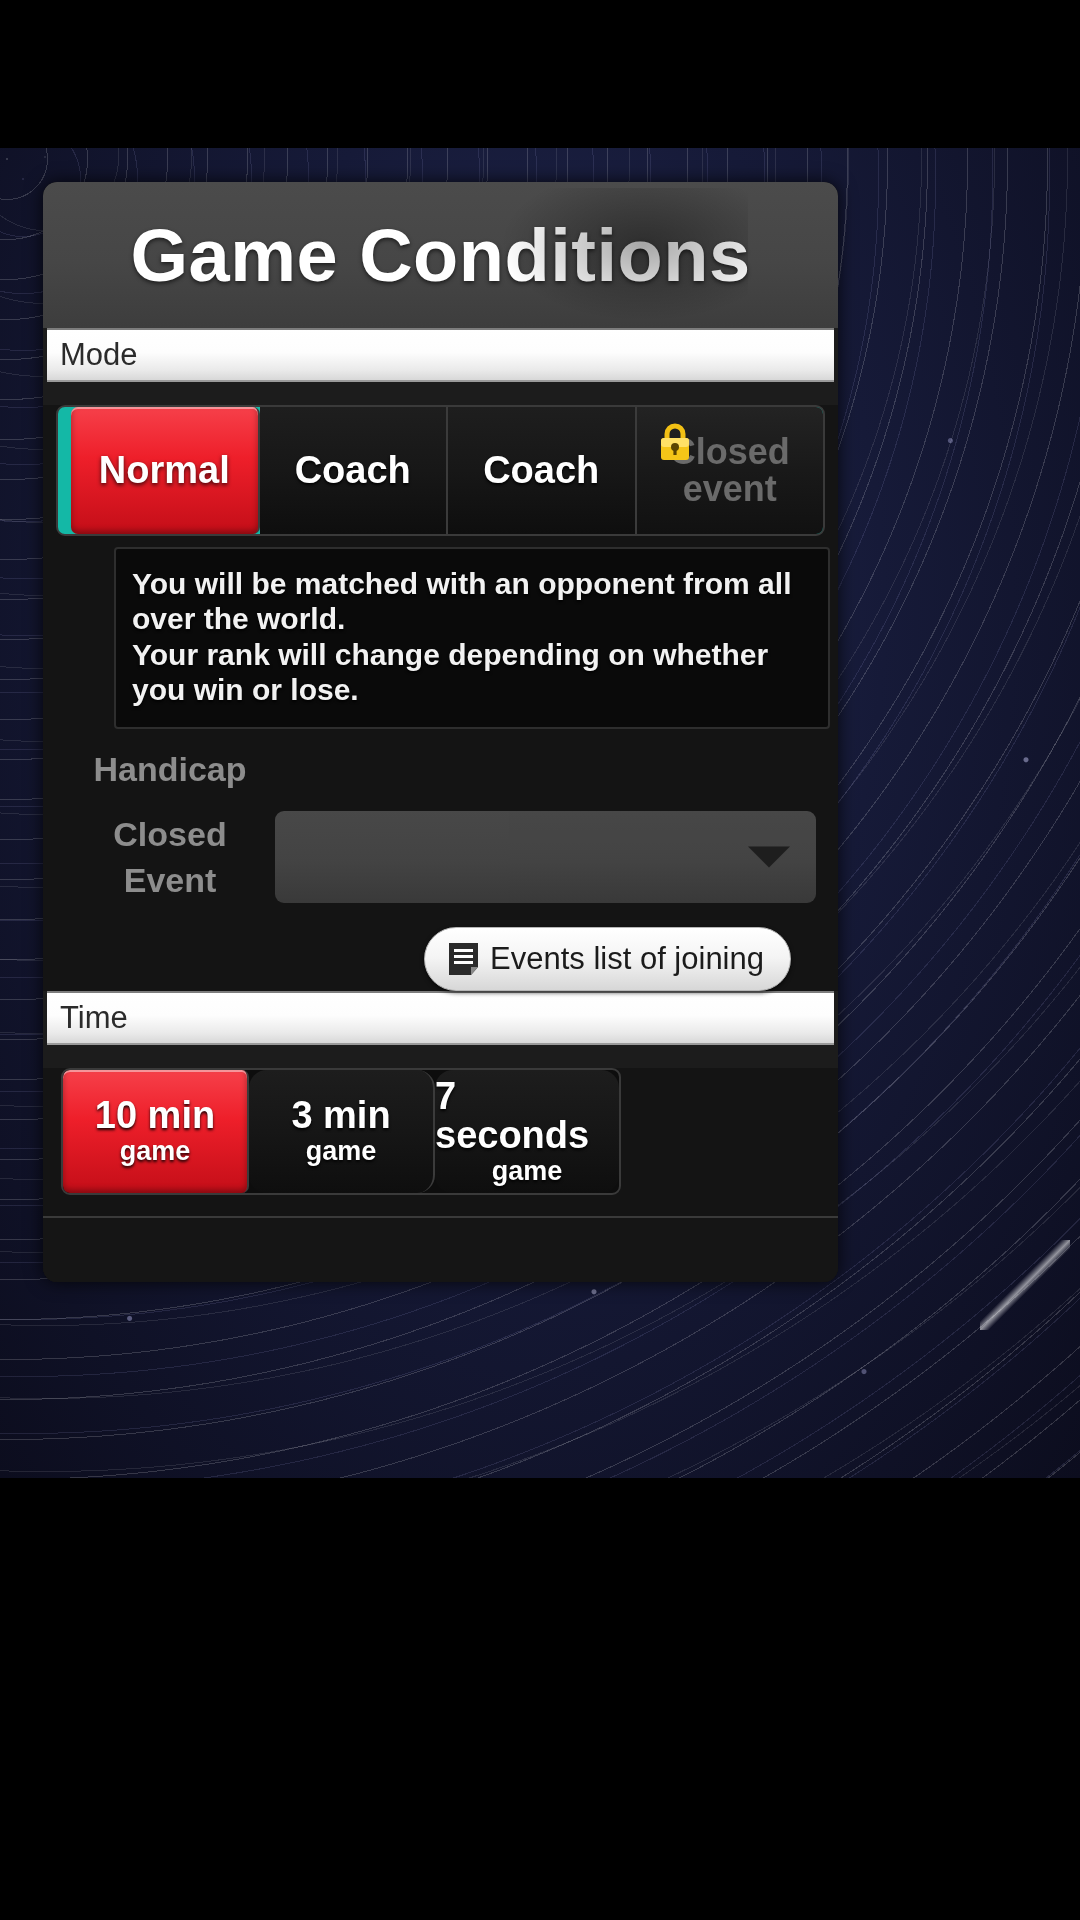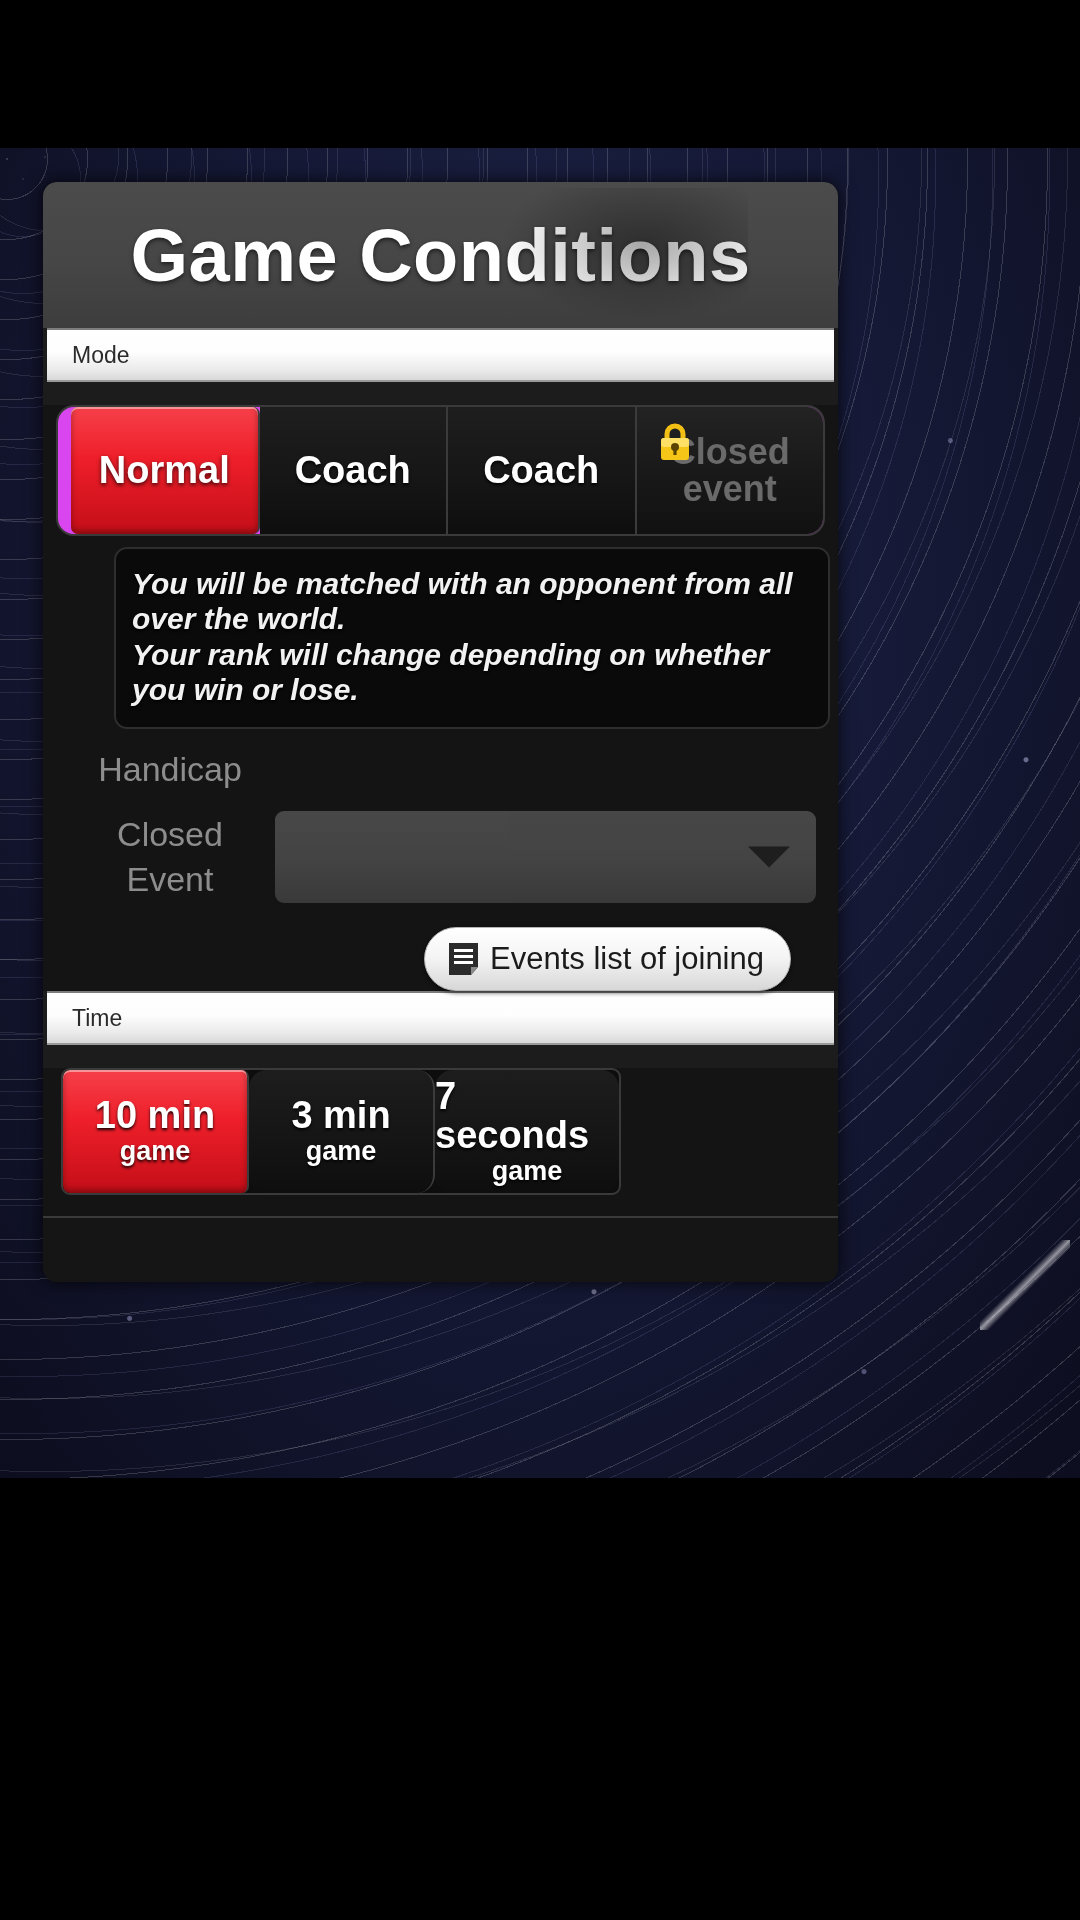--- a/index.html
+++ b/index.html
@@ -76,33 +76,33 @@
   
   .section-head {
     height: 54px;
     margin: 0 4px;
     background: linear-gradient(to bottom, #ffffff 0%, #fdfdfd 45%, #eaeaea 80%, #d8d8d8 100%);
     border-top: 2px solid #7d7d7d;
     border-bottom: 2px solid #9a9a9a;
     display: flex; align-items: center;
   }
   .section-head span {
-    font-size: 23px; color: #2b2b2b; padding-left: 25px; font-weight: normal;
+    font-size: 31px; color: #2b2b2b; padding-left: 13px; font-weight: normal;
   }
 
   .body-area { background: #141414; position: relative; }
 
   
   .tabbar {
     margin: 23px 13px 0 13px;
     height: 131px;
     display: flex;
     border: 2px solid #3a3a3a;
-    border-radius: 18px;
-    background: #d946ef;
+    border-radius: 9px;
+    background: #14b8a6;
     overflow: hidden;
     padding-left: 13px;
   }
   .tab {
     flex: 1 1 0; position: relative;
     display: flex; align-items: center; justify-content: center;
     border-right: 2px solid #3b3b3b;
     background: linear-gradient(to bottom, #1e1e1e 0%, #171717 50%, #0e0e0e 100%);
   }
   .tab:last-child { border-right: none; }
@@ -125,32 +125,31 @@
   .lock-icon {
     position: absolute; left: 50%; top: 16px; transform: translateX(-72px);
     width: 34px; height: 38px;
   }
 
   
   .desc {
     margin: 11px 8px 0 71px;
     background: #0a0a0a;
     border: 2px solid #2e2e2e;
-    border-radius: 13px;
+    border-radius: 4px;
     padding: 17px 16px 19px 16px;
-    font-style: italic;
   }
   .desc p {
     font-size: 30px; font-weight: bold; color: #f2f2f2;
     line-height: 1.18; text-shadow: 0 2px 3px rgba(0,0,0,.9);
   }
 
   
   .form-rows { padding: 18px 22px 0 22px; }
-  .row { display: flex; align-items: center; margin-bottom: 19px; }
+  .row { display: flex; align-items: flex-end; margin-bottom: 19px; font-weight: bold; }
   .row-label {
     width: 210px; flex: 0 0 210px;
     font-size: 34px; color: #8d8d8d; text-align: center; line-height: 1.35;
   }
   .select {
     flex: 1 1 auto; height: 92px;
     background: linear-gradient(to bottom, #4a4a4a 0%, #454545 55%, #3b3b3b 100%);
     border-radius: 9px;
     display: flex; align-items: center;
     position: relative;

